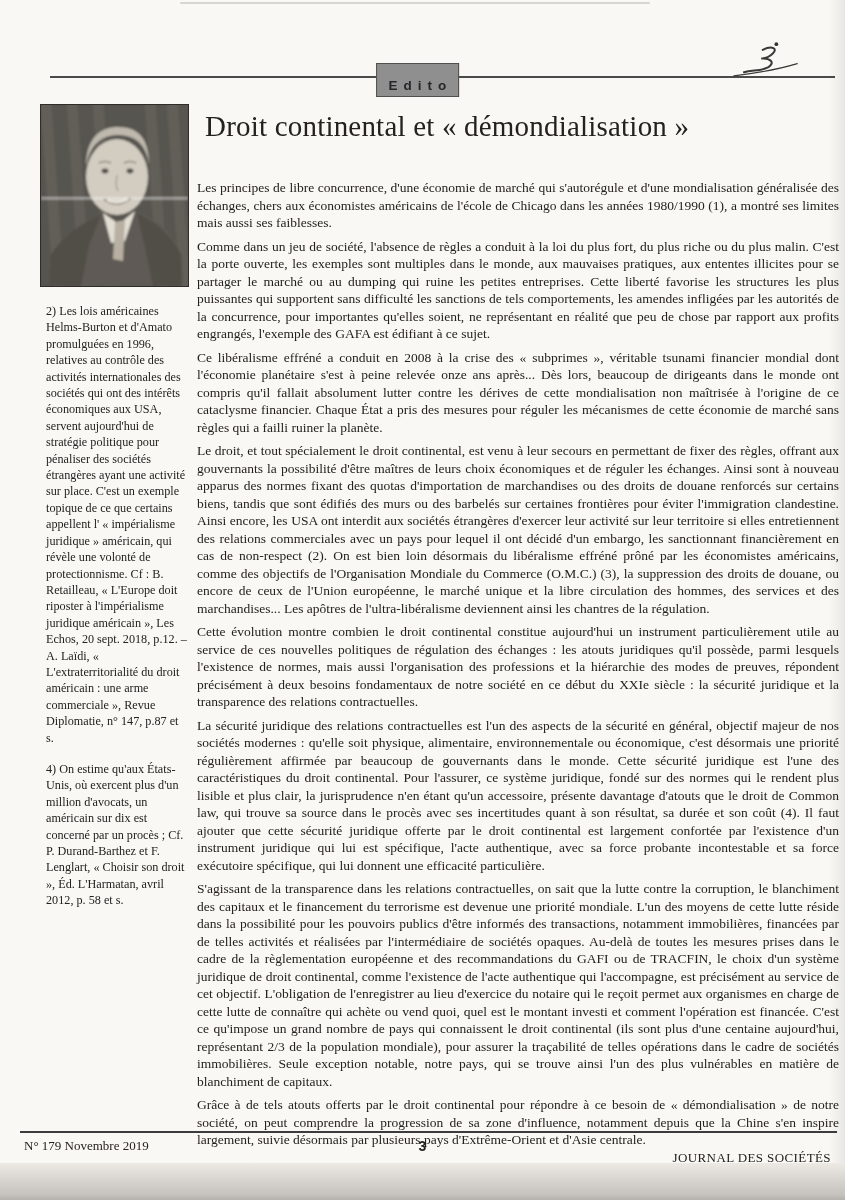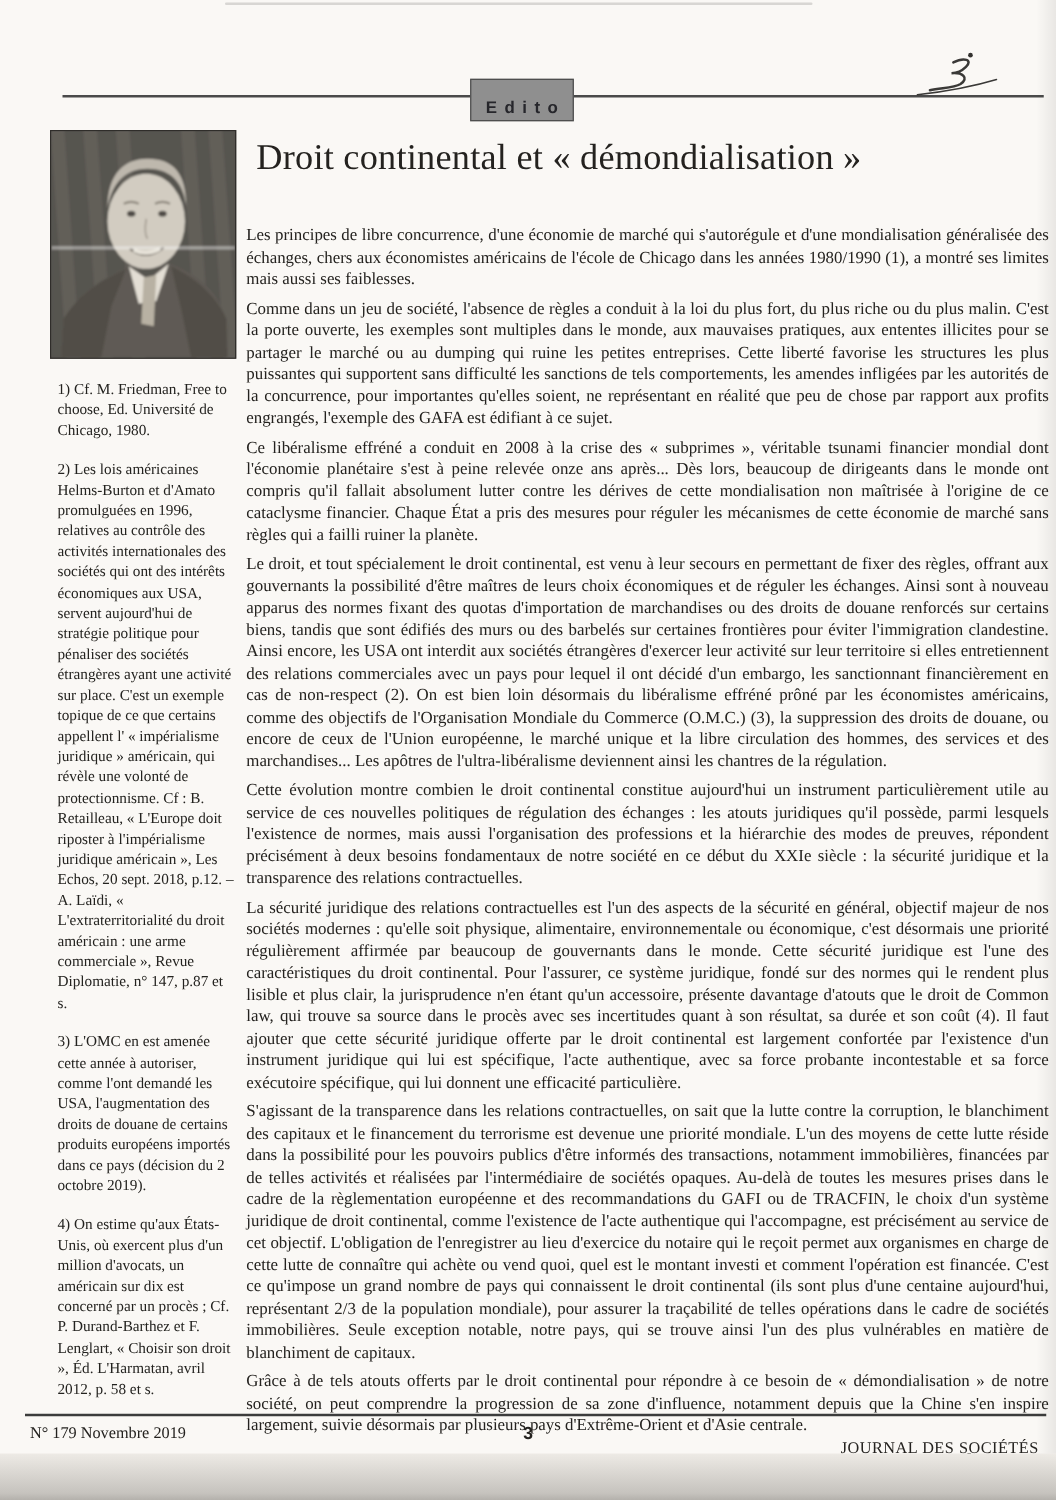--- a/index.html
+++ b/index.html
@@ -97,23 +97,21 @@
       <path d="M83 58 Q89 55 95 58" stroke="#8d867c" stroke-width="1.6" fill="none"></path>
       <path d="M76 70 Q74 82 77 86" stroke="#aaa298" stroke-width="1.4" fill="none"></path>
       <path d="M63 94 Q76 104 90 93" stroke="#79726a" stroke-width="2" fill="none"></path>
       <path d="M66 95 Q76 100 87 94" stroke="#efeae1" stroke-width="3" fill="none"></path>
       <rect x="0" y="92" width="147" height="2.6" fill="#ffffff" opacity="0.45"></rect>
       <rect x="0" y="0" width="147" height="181" fill="#8d8578" opacity="0.06"></rect>
     </g>
   </svg>
 
   <aside class="footnotes">
-    <p class="footnote">1) Cf. M. Friedman, Free to choose, Ed. Université de Chicago, 1980.</p>
     <p class="footnote">2) Les lois américaines Helms-Burton et d'Amato promulguées en 1996, relatives au contrôle des activités internationales des sociétés qui ont des intérêts économiques aux USA, servent aujourd'hui de stratégie politique pour pénaliser des sociétés étrangères ayant une activité sur place. C'est un exemple topique de ce que certains appellent l' « impérialisme juridique » américain, qui révèle une volonté de protectionnisme. Cf : B. Retailleau, « L'Europe doit riposter à l'impérialisme juridique américain », Les Echos, 20 sept. 2018, p.12. – A. Laïdi, « L'extraterritorialité du droit américain : une arme commerciale », Revue Diplomatie, n° 147, p.87 et s.</p>
-    <p class="footnote">3) L'OMC en est amenée cette année à autoriser, comme l'ont demandé les USA, l'augmentation des droits de douane de certains produits européens importés dans ce pays (décision du 2 octobre 2019).</p>
     <p class="footnote">4) On estime qu'aux États-Unis, où exercent plus d'un million d'avocats, un américain sur dix est concerné par un procès ; Cf. P. Durand-Barthez et F. Lenglart, « Choisir son droit », Éd. L'Harmatan, avril 2012, p. 58 et s.</p>
   </aside>
 
   <main class="article">
     <p>Les principes de libre concurrence, d'une économie de marché qui s'autorégule et d'une mondialisation généralisée des échanges, chers aux économistes américains de l'école de Chicago dans les années 1980/1990 (1), a montré ses limites mais aussi ses faiblesses.</p>
     <p>Comme dans un jeu de société, l'absence de règles a conduit à la loi du plus fort, du plus riche ou du plus malin. C'est la porte ouverte, les exemples sont multiples dans le monde, aux mauvaises pratiques, aux ententes illicites pour se partager le marché ou au dumping qui ruine les petites entreprises. Cette liberté favorise les structures les plus puissantes qui supportent sans difficulté les sanctions de tels comportements, les amendes infligées par les autorités de la concurrence, pour importantes qu'elles soient, ne représentant en réalité que peu de chose par rapport aux profits engrangés, l'exemple des GAFA est édifiant à ce sujet.</p>
     <p>Ce libéralisme effréné a conduit en 2008 à la crise des « subprimes », véritable tsunami financier mondial dont l'économie planétaire s'est à peine relevée onze ans après... Dès lors, beaucoup de dirigeants dans le monde ont compris qu'il fallait absolument lutter contre les dérives de cette mondialisation non maîtrisée à l'origine de ce cataclysme financier. Chaque État a pris des mesures pour réguler les mécanismes de cette économie de marché sans règles qui a failli ruiner la planète.</p>
     <p>Le droit, et tout spécialement le droit continental, est venu à leur secours en permettant de fixer des règles, offrant aux gouvernants la possibilité d'être maîtres de leurs choix économiques et de réguler les échanges. Ainsi sont à nouveau apparus des normes fixant des quotas d'importation de marchandises ou des droits de douane renforcés sur certains biens, tandis que sont édifiés des murs ou des barbelés sur certaines frontières pour éviter l'immigration clandestine. Ainsi encore, les USA ont interdit aux sociétés étrangères d'exercer leur activité sur leur territoire si elles entretiennent des relations commerciales avec un pays pour lequel il ont décidé d'un embargo, les sanctionnant financièrement en cas de non-respect (2). On est bien loin désormais du libéralisme effréné prôné par les économistes américains, comme des objectifs de l'Organisation Mondiale du Commerce (O.M.C.) (3), la suppression des droits de douane, ou encore de ceux de l'Union européenne, le marché unique et la libre circulation des hommes, des services et des marchandises... Les apôtres de l'ultra-libéralisme deviennent ainsi les chantres de la régulation.</p>
     <p>Cette évolution montre combien le droit continental constitue aujourd'hui un instrument particulièrement utile au service de ces nouvelles politiques de régulation des échanges : les atouts juridiques qu'il possède, parmi lesquels l'existence de normes, mais aussi l'organisation des professions et la hiérarchie des modes de preuves, répondent précisément à deux besoins fondamentaux de notre société en ce début du XXIe siècle : la sécurité juridique et la transparence des relations contractuelles.</p>
     <p>La sécurité juridique des relations contractuelles est l'un des aspects de la sécurité en général, objectif majeur de nos sociétés modernes : qu'elle soit physique, alimentaire, environnementale ou économique, c'est désormais une priorité régulièrement affirmée par beaucoup de gouvernants dans le monde. Cette sécurité juridique est l'une des caractéristiques du droit continental. Pour l'assurer, ce système juridique, fondé sur des normes qui le rendent plus lisible et plus clair, la jurisprudence n'en étant qu'un accessoire, présente davantage d'atouts que le droit de Common law, qui trouve sa source dans le procès avec ses incertitudes quant à son résultat, sa durée et son coût (4). Il faut ajouter que cette sécurité juridique offerte par le droit continental est largement confortée par l'existence d'un instrument juridique qui lui est spécifique, l'acte authentique, avec sa force probante incontestable et sa force exécutoire spécifique, qui lui donnent une efficacité particulière.</p>

